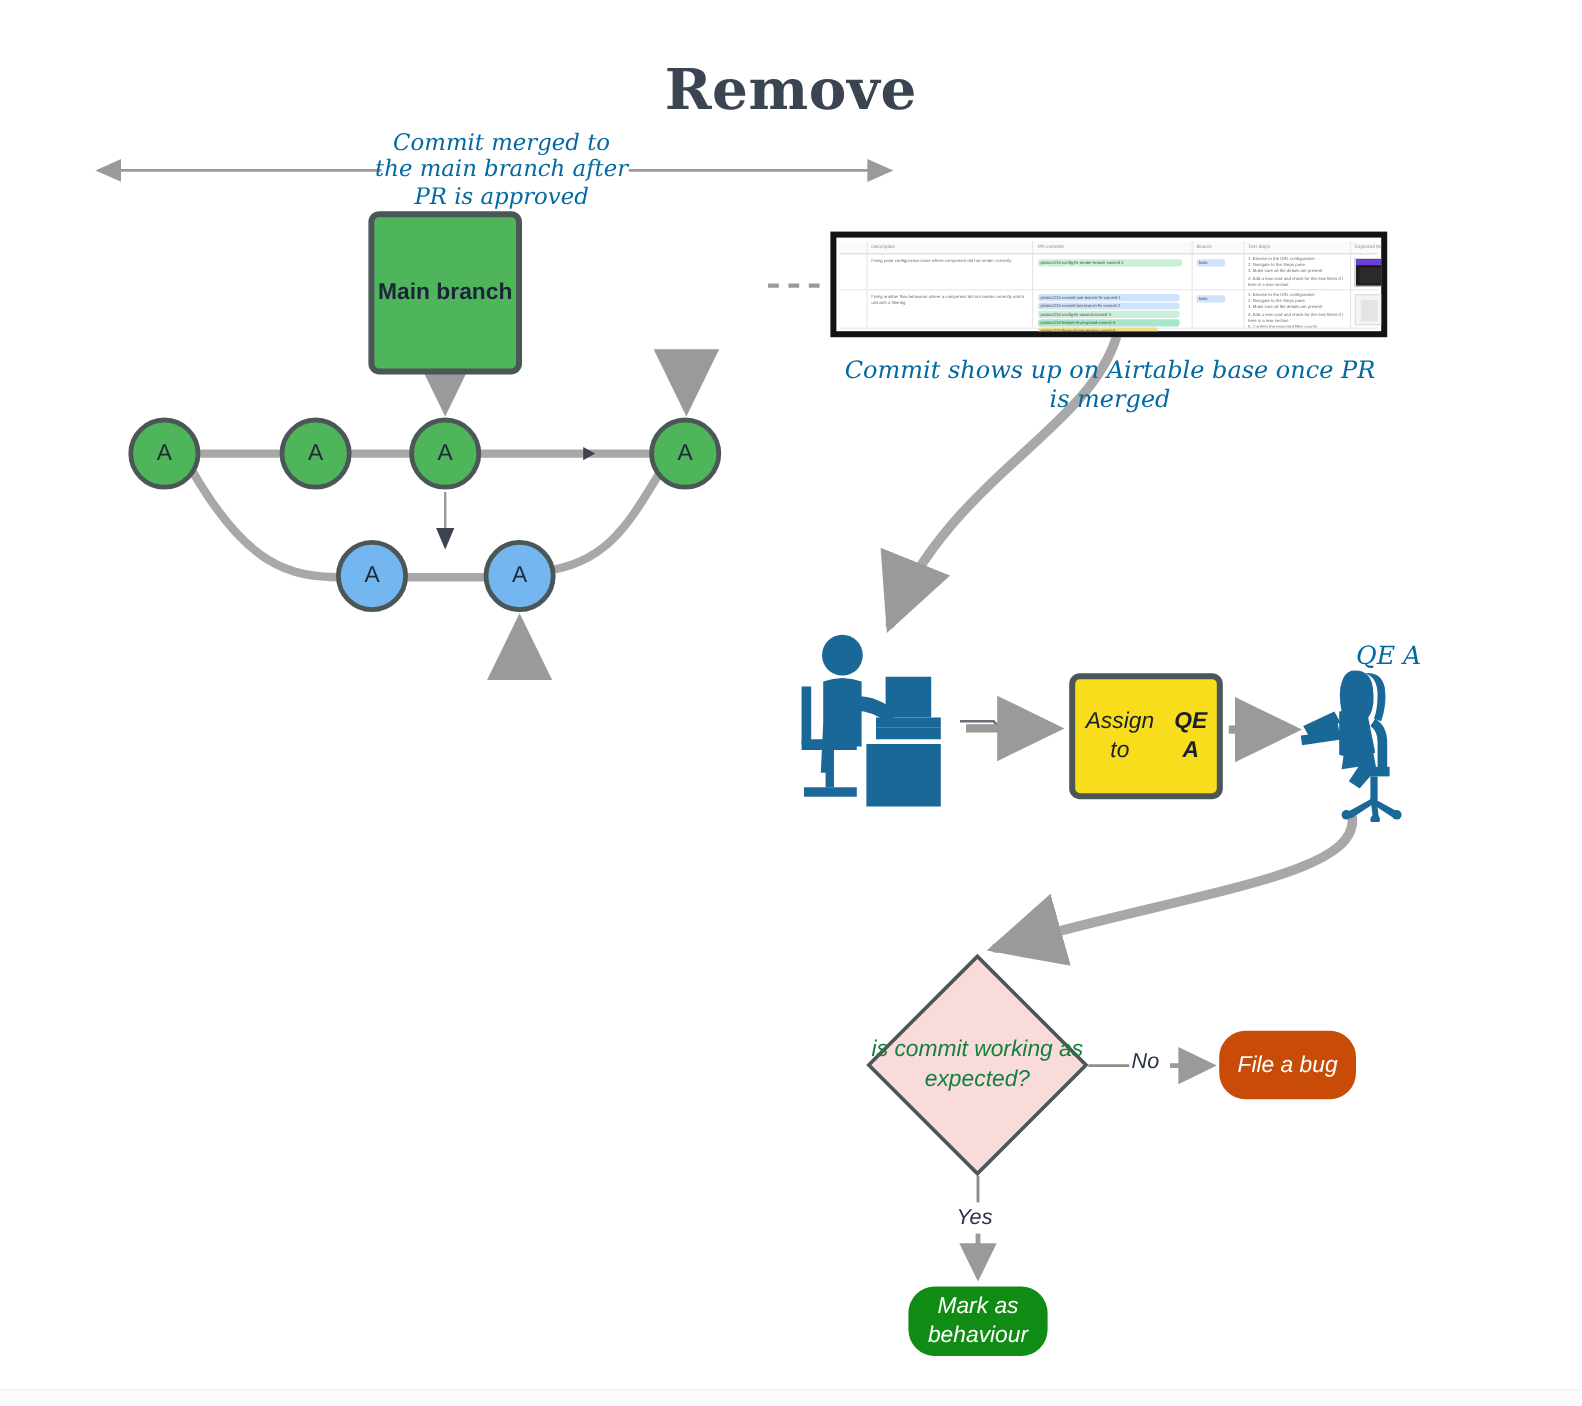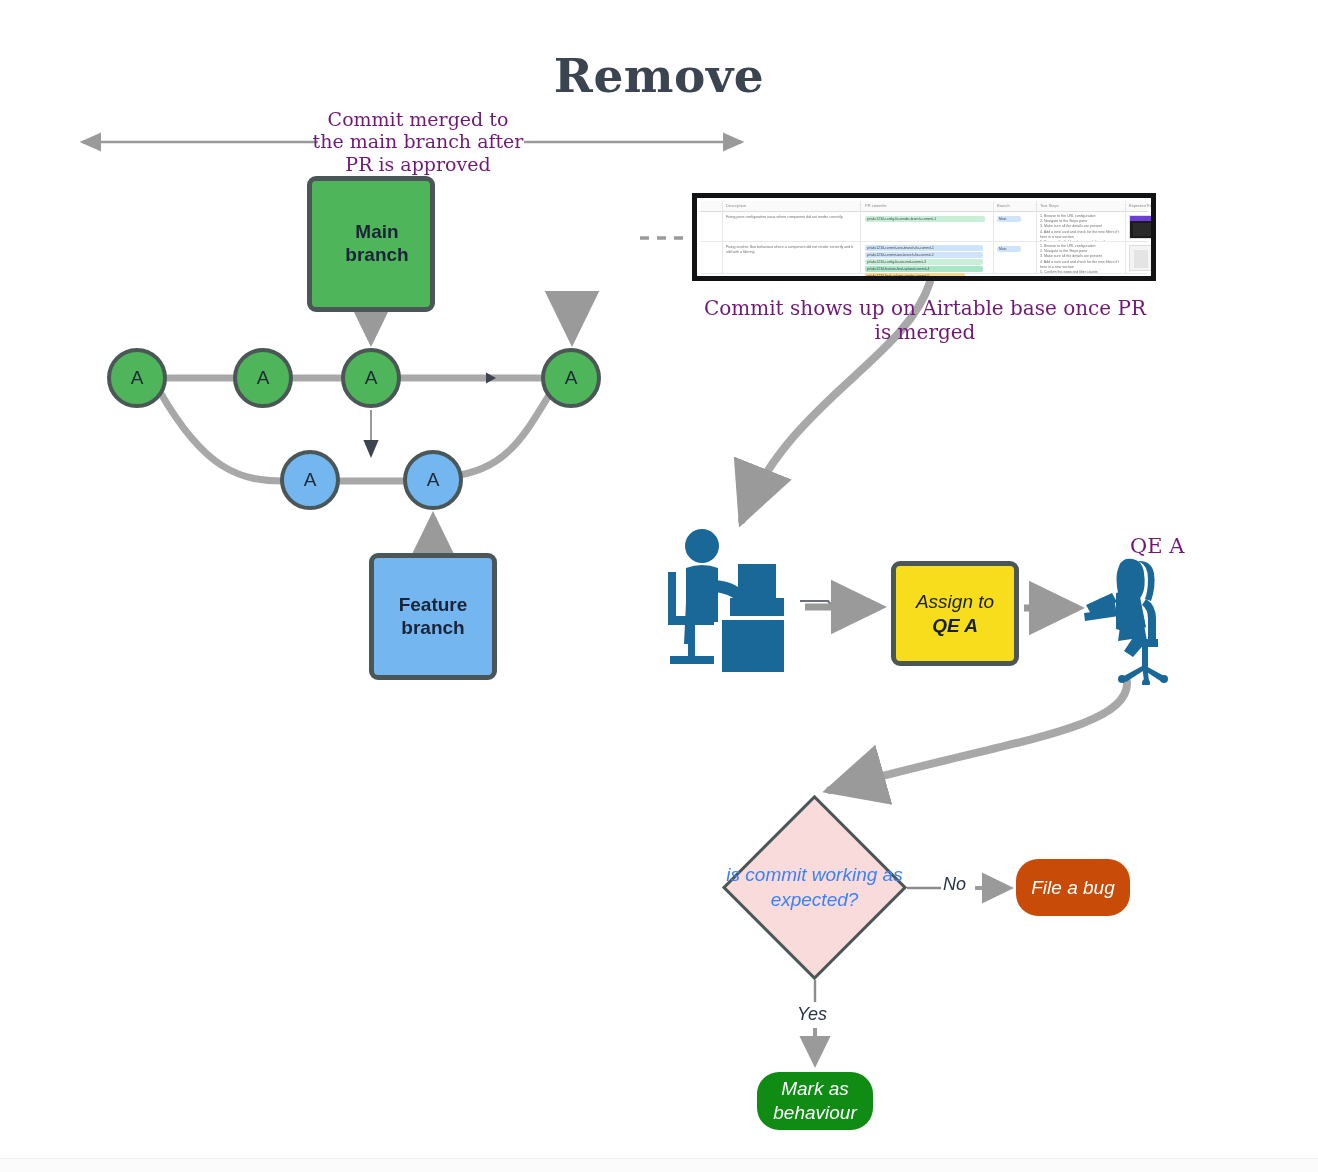--- a/index.html
+++ b/index.html
@@ -22,21 +22,21 @@
     text-align: center;
     font-family: "DejaVu Serif", "Liberation Serif", serif;
     font-weight: 700; font-size: 47px; color: #3b4451;
     letter-spacing: .5px;
   }
 
   
   .caption {
     position: absolute;
     font-family: "DejaVu Serif", "Liberation Serif", serif;
-    color: #701a75;
+    font-style: italic; color: #0369a1;
     text-align: center; line-height: 1.18;
   }
   #cap-merge { left: 312px; top: 108px; width: 212px; font-size: 19px; }
   #cap-airtable { left: 700px; top: 297px; width: 450px; font-size: 20px; }
   #cap-qea { left: 1130px; top: 534px; width: 90px; font-size: 21px; text-align: left; }
 
   
   #svg-layer { position: absolute; left: 0; top: 0; width: 1318px; height: 1172px; }
 
   
@@ -45,21 +45,21 @@
     border: 5px solid #4b5757;
     border-radius: 9px;
     display: flex; align-items: center; justify-content: center;
     text-align: center;
     font-weight: 700; color: #1b2438;
     line-height: 1.2;
   }
   .node-green { background: #4FB55A; }
   .node-blue  { background: #73B6F0; }
 
-  #box-main   { left: 307px; top: 176px; width: 128px; height: 136px; font-size: 19px; padding-left: 12px; }
+  #box-main   { left: 307px; top: 176px; width: 128px; height: 136px; font-size: 19px; }
   #box-merge  { left: 508px; top: 172px; width: 128px; height: 130px; font-size: 19px; }
   #box-feature{ left: 369px; top: 553px; width: 128px; height: 127px; font-size: 19px; }
 
   
   .commit {
     position: absolute; width: 60px; height: 60px;
     border-radius: 50%;
     border: 4px solid #4b5757;
     display: flex; align-items: center; justify-content: center;
     font-size: 19px; color: #1e2a36; font-weight: 400;
@@ -100,36 +100,36 @@
     font-size: 3.4px; color: #4a4a4a; line-height: 6px; padding: 0 2px;
     overflow: hidden; white-space: nowrap;
   }
   .at-vline { position: absolute; top: 0; bottom: 0; width: 1px; background: #e6e6e6; }
   .at-thumb { position: absolute; border: 1px solid #ddd; overflow: hidden; }
 
   
   #box-assign {
     position: absolute; left: 891px; top: 561px; width: 128px; height: 105px;
     background: #F7DD1C; border: 5px solid #4b5757; border-radius: 9px;
-    display: flex; flex-direction: column; align-items: center; justify-content: center;
+    display: flex; flex-direction: row; align-items: center; justify-content: center;
     color: #18202e; font-size: 19px; font-style: italic; line-height: 1.25; text-align: center;
   }
   #box-assign .ln2 { font-weight: 700; font-style: italic; }
 
   #diamond-wrap { position: absolute; left: 722px; top: 795px; width: 185px; height: 185px; }
   #diamond-shape {
     position: absolute; left: 0; top: 0; width: 131px; height: 131px;
     background: #FADBDB; border: 3px solid #4b5757;
     transform: rotate(45deg); transform-origin: center;
     left: 27px; top: 27px;
   }
   #diamond-label {
     position: absolute; left: 0; top: 0; width: 185px; height: 185px;
     display: flex; align-items: center; justify-content: center;
-    font-size: 19px; font-style: italic; color: #3b82f6;
+    font-size: 19px; font-style: italic; color: #15803d;
     text-align: center; line-height: 1.28; pointer-events: none;
   }
 
   .pill {
     position: absolute; border-radius: 22px;
     display: flex; align-items: center; justify-content: center;
     text-align: center; color: #fff; font-style: italic; font-size: 19px;
     line-height: 1.25;
   }
   #pill-bug { left: 1016px; top: 859px; width: 114px; height: 57px; background: #C84B07; align-items: center; }
@@ -241,23 +241,20 @@
   </svg>
 
   <div id="title">Remove</div>
 
   <div class="caption" id="cap-merge">Commit merged to the main branch after PR is approved</div>
   <div class="caption" id="cap-airtable">Commit shows up on Airtable base once PR is merged</div>
   <div class="caption" id="cap-qea">QE A</div>
 
   <div class="node-box node-green" id="box-main">
     <span>Main branch</span>
-  </div>
-  <div class="node-box node-blue" id="box-feature">
-    <span>Feature branch</span>
   </div>
 
   <div class="commit commit-green" id="c1">
     <span>A</span>
   </div>
   <div class="commit commit-green" id="c2">
     <span>A</span>
   </div>
   <div class="commit commit-green" id="c3">
     <span>A</span>

